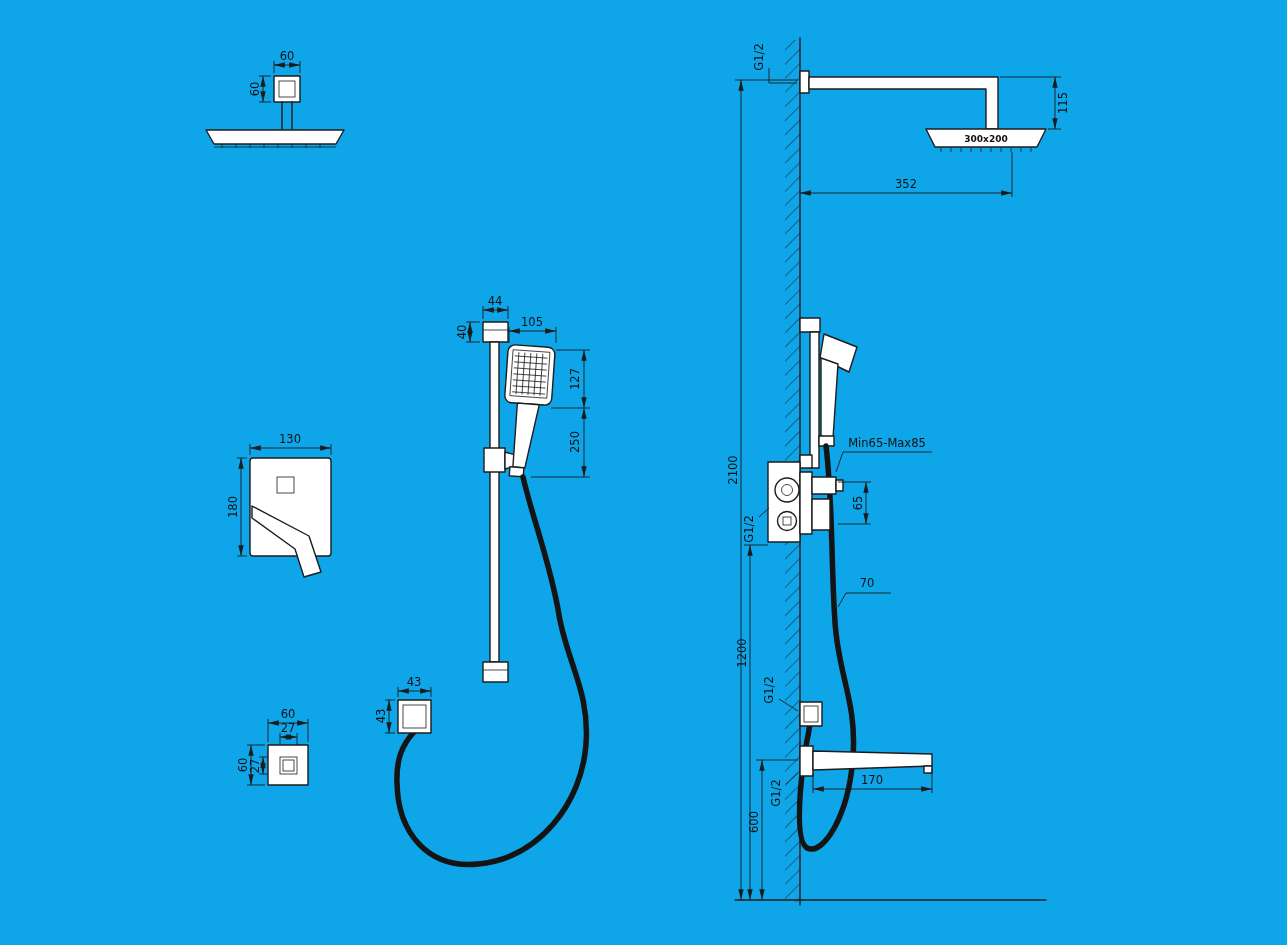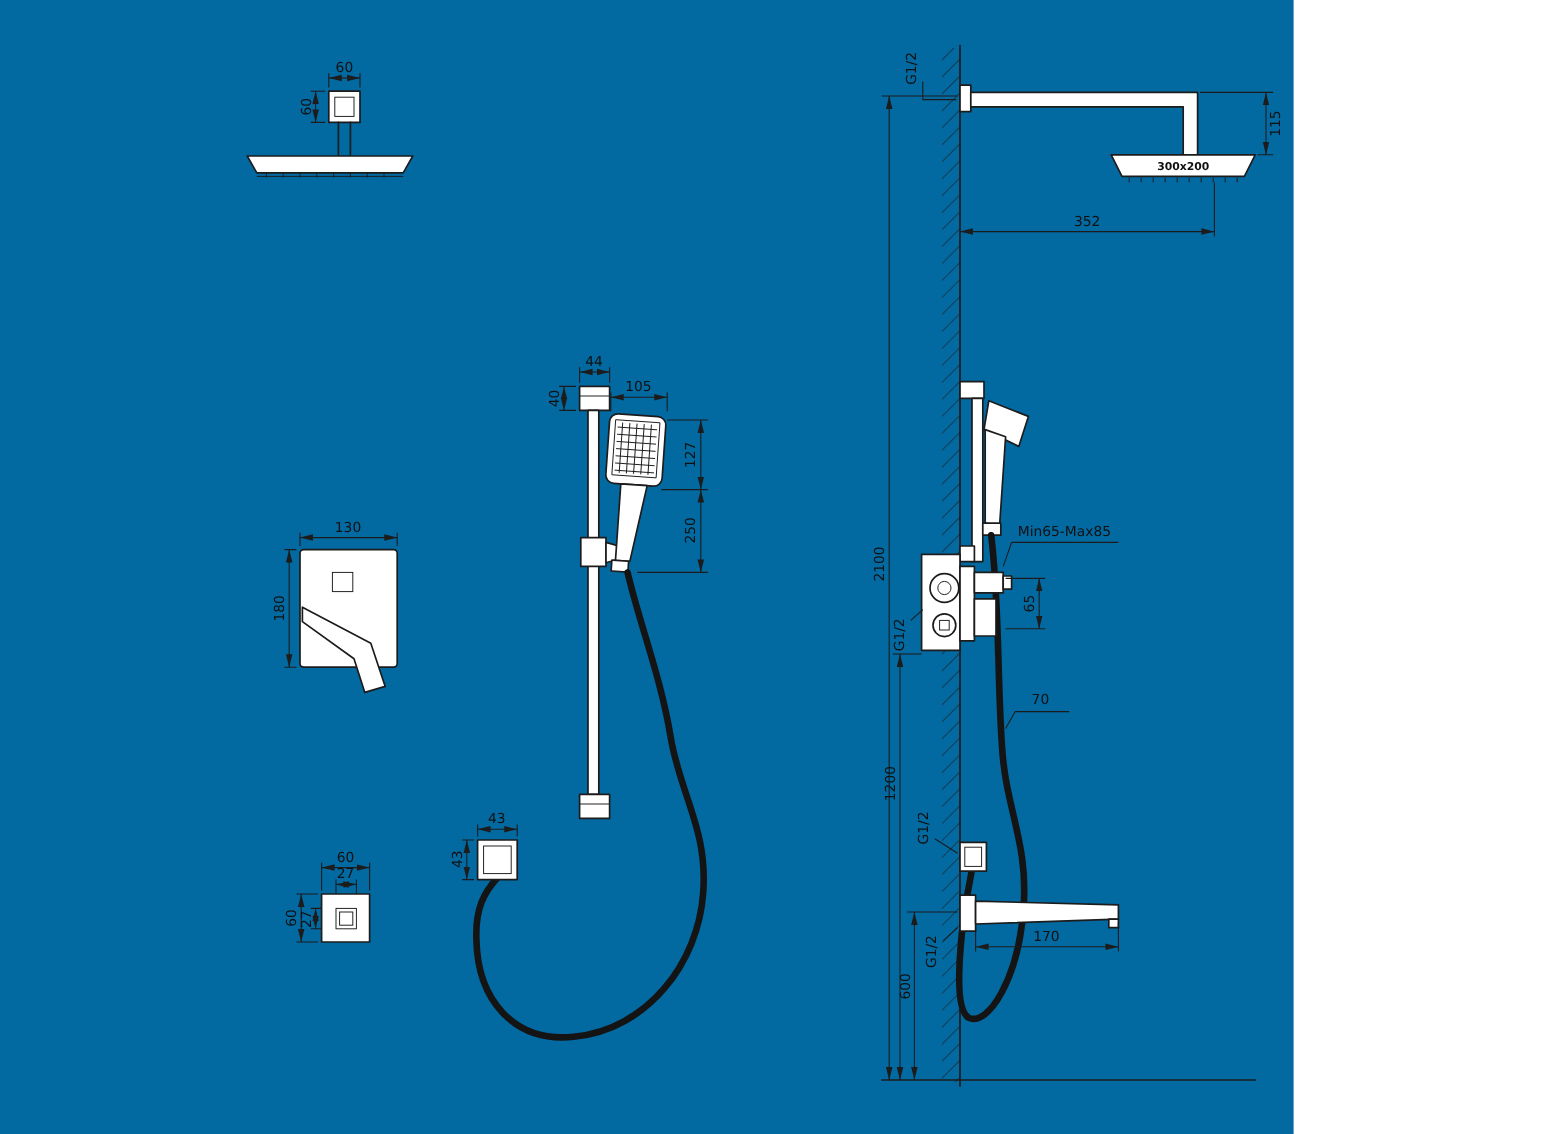--- a/index.html
+++ b/index.html
@@ -1,16 +1,16 @@
 <!DOCTYPE html>
 <html><head>
 <meta charset="utf-8">
 <style>
   html,body{margin:0;padding:0;background:#ffffff}
-  .sheet{width:1078px;height:945px;background:#0369a1;position:relative;overflow:hidden}
+  .sheet{width:1287px;height:945px;background:#0ea5e9;position:relative;overflow:hidden}
   svg{display:block}
   .o{fill:none;stroke:#1c1c1c;stroke-width:1.4;stroke-linejoin:round;stroke-linecap:round}
   .of{fill:#ffffff;stroke:#1c1c1c;stroke-width:1.4;stroke-linejoin:round}
   .t{fill:none;stroke:#1c1c1c;stroke-width:0.8}
   .d{fill:none;stroke:#1c1c1c;stroke-width:0.9}
   .hose{fill:none;stroke:#141414;stroke-width:5.5;stroke-linecap:round}
   text{font-family:"DejaVu Sans","Liberation Sans",sans-serif;font-size:11.5px;fill:#111}
   .small{font-size:9px;font-weight:bold}
 </style>
 </head>

